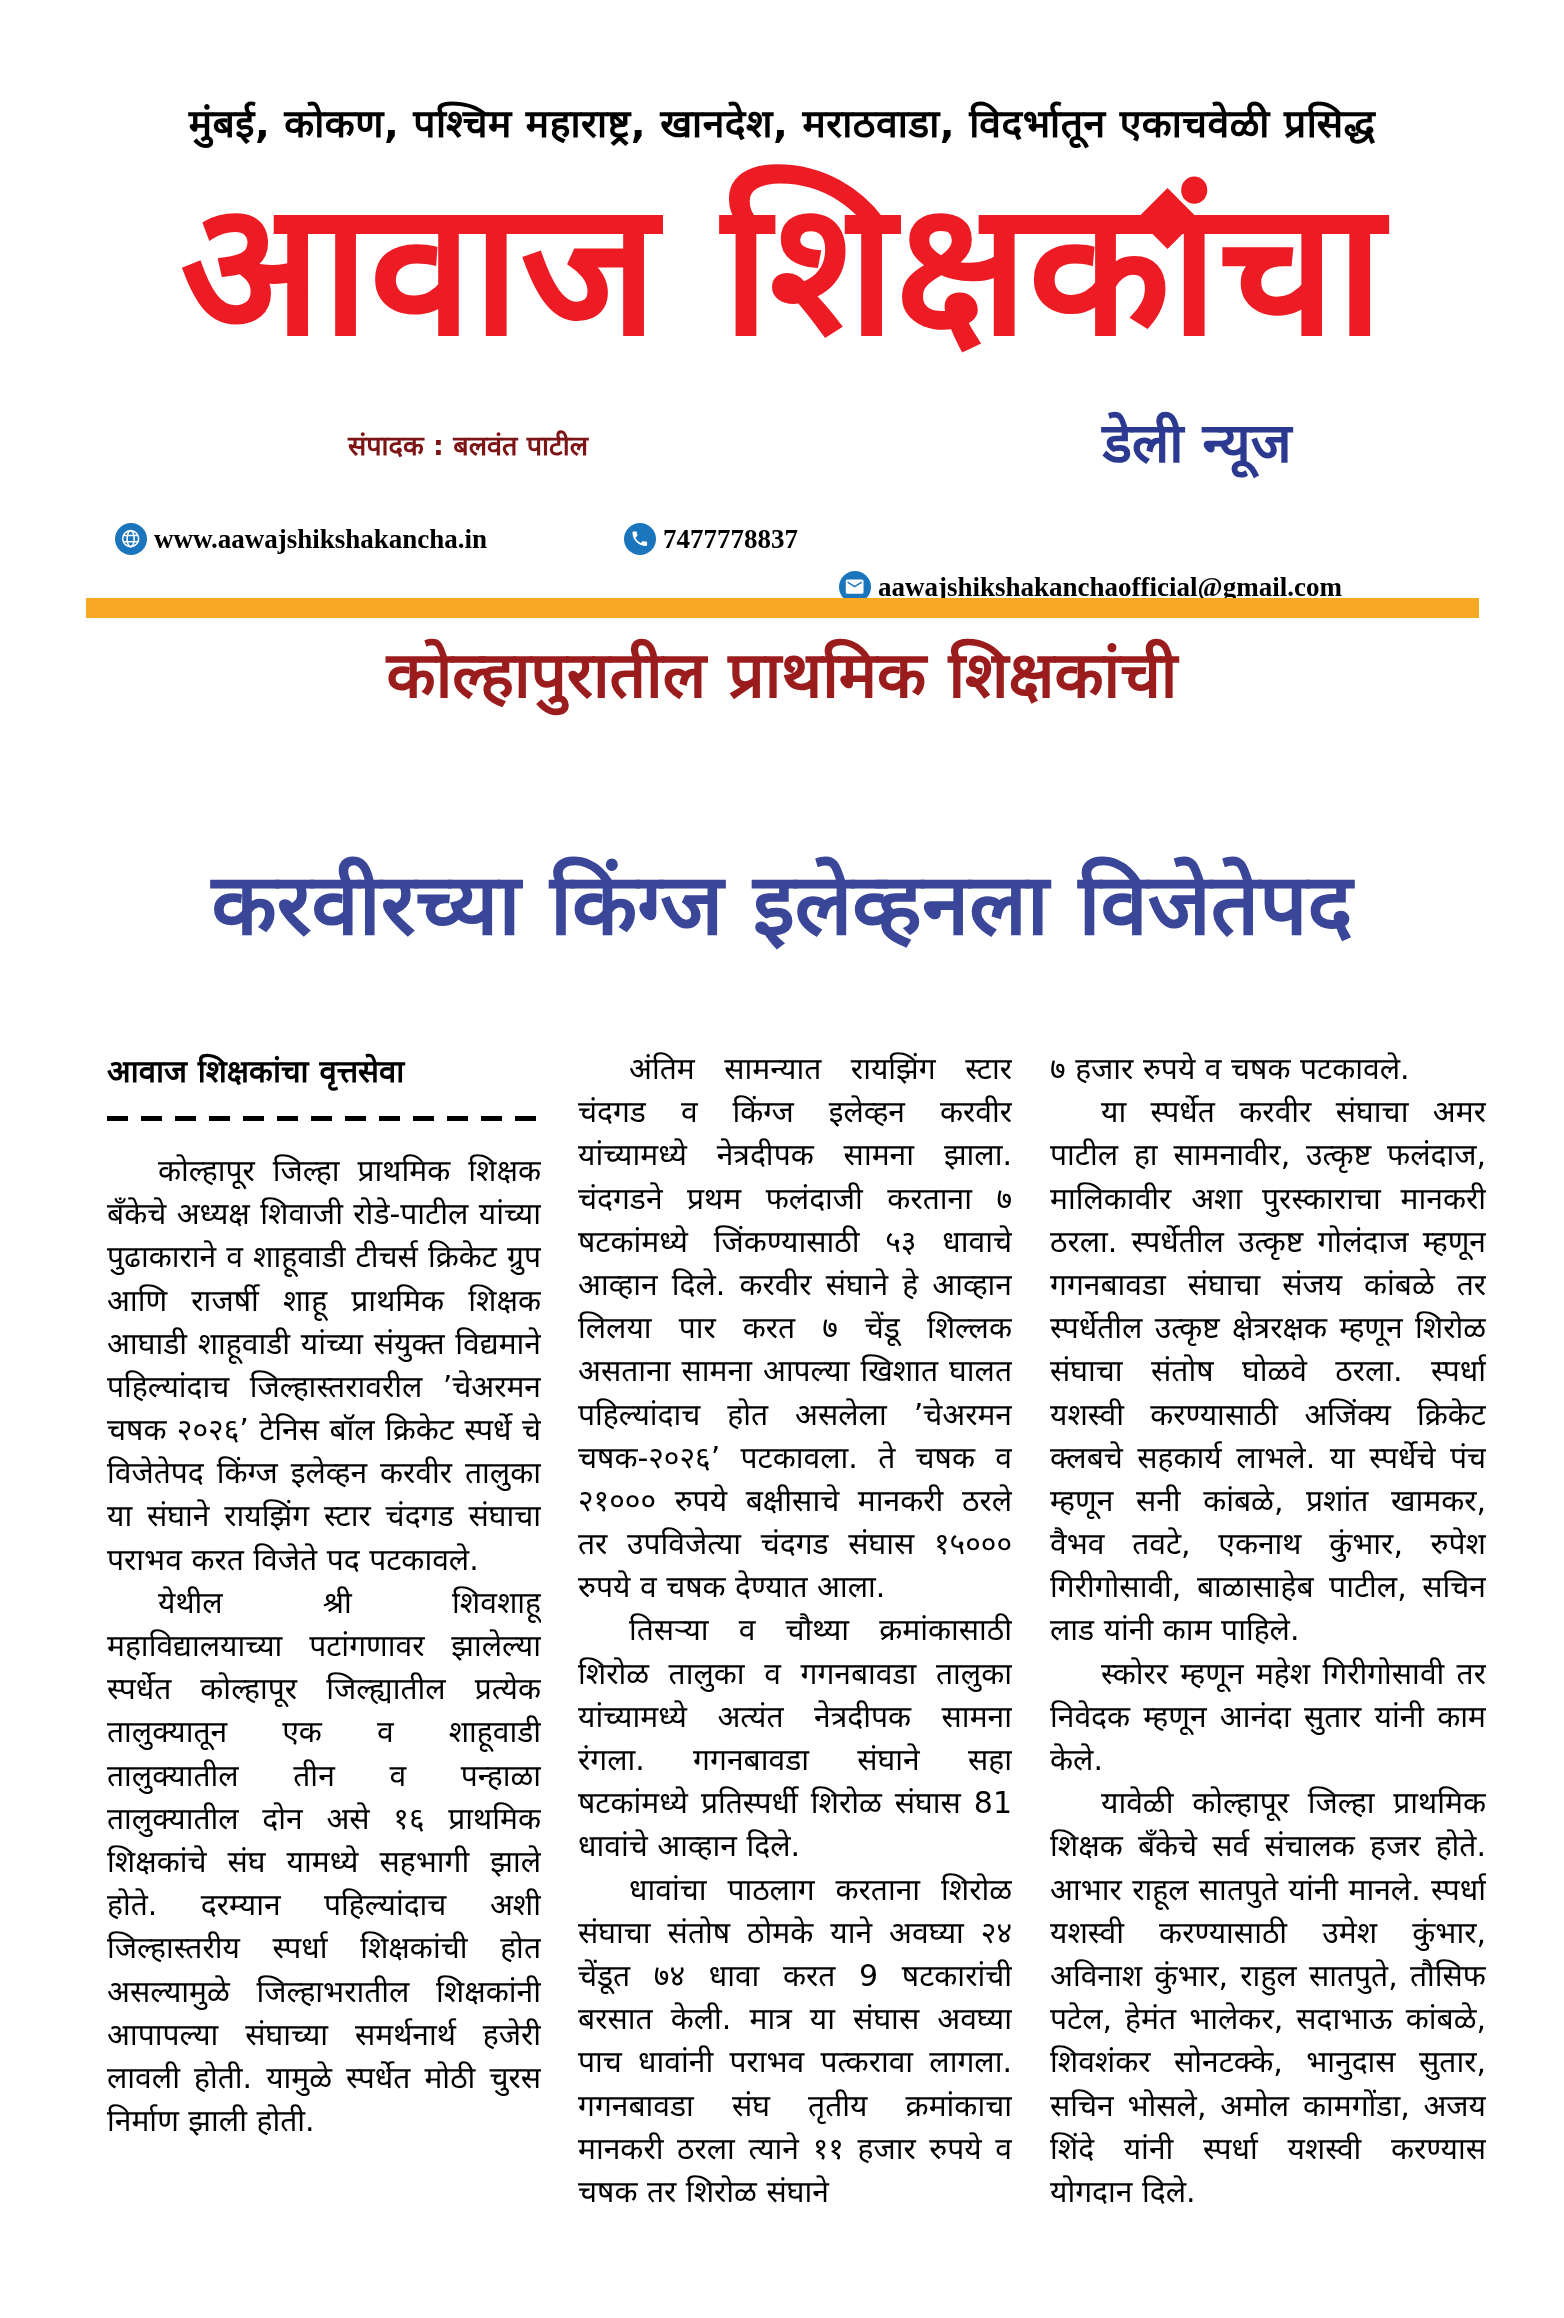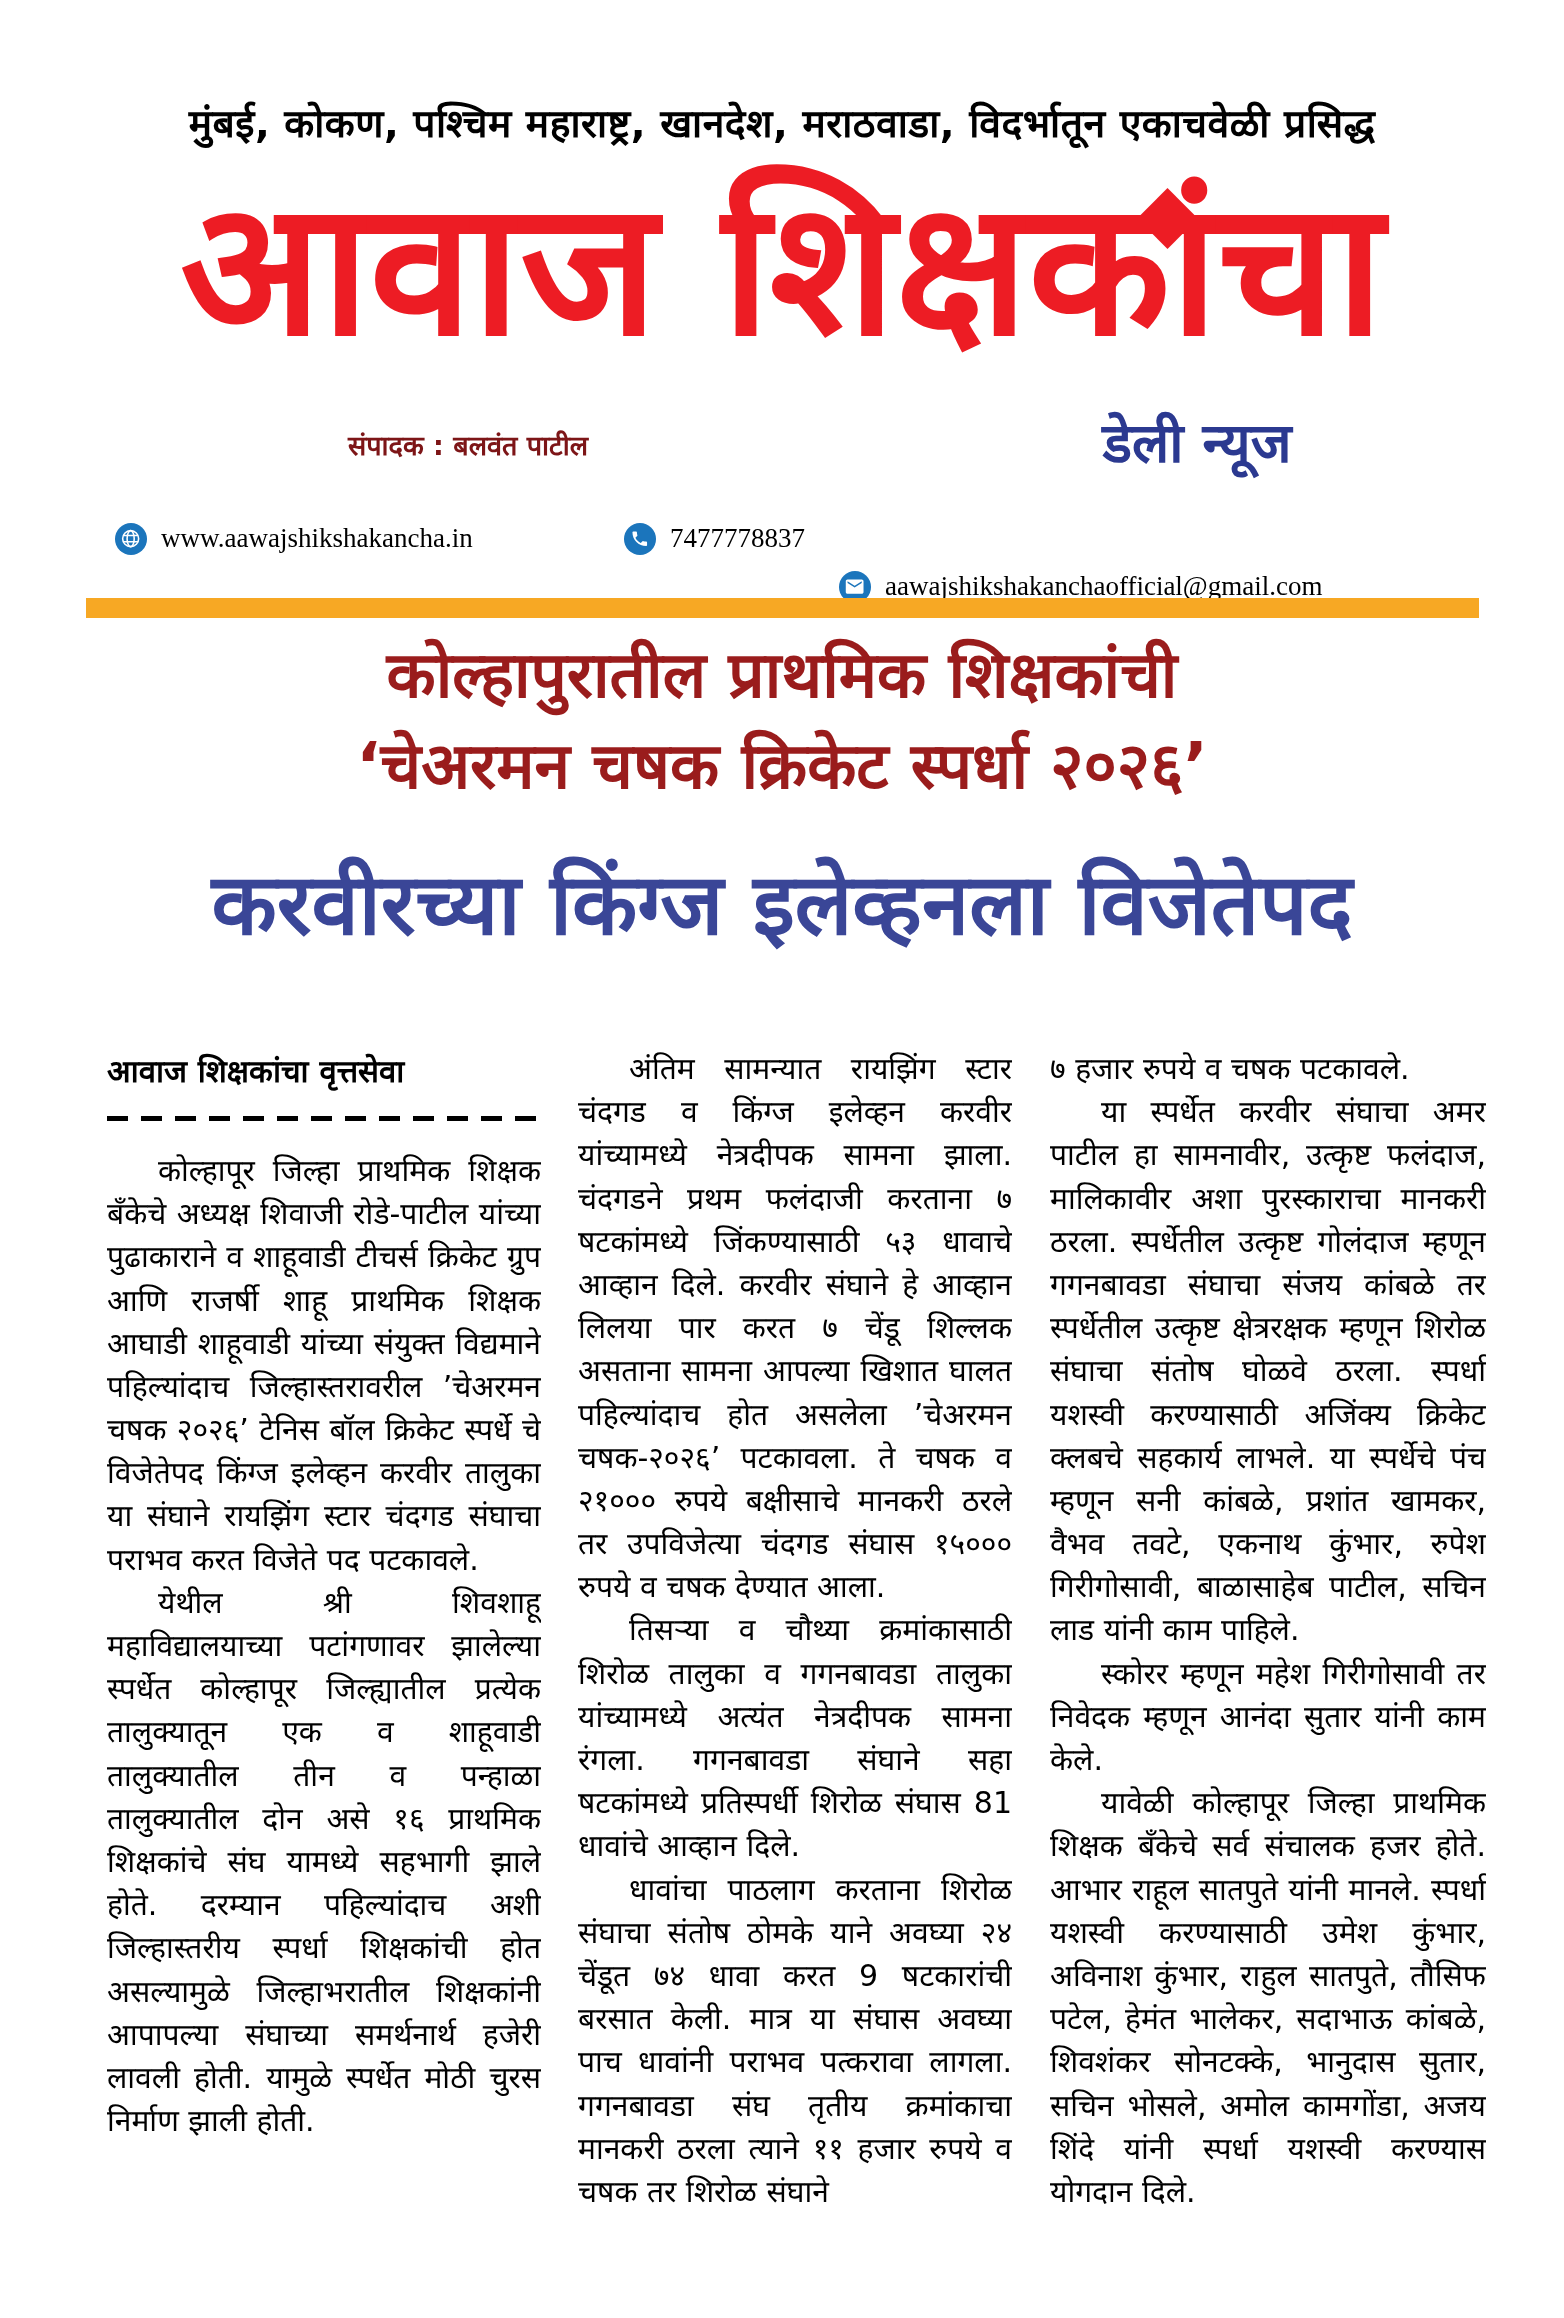--- a/index.html
+++ b/index.html
@@ -25,22 +25,22 @@
     position:absolute;top:426px;left:236px;width:464px;text-align:center;
     font-size:27px;font-weight:700;color:var(--editor-maroon,#7d1517);
   }
   .daily-news{
     position:absolute;top:403px;left:1053px;width:288px;text-align:center;
     font-size:55px;font-weight:700;color:var(--dailynews-blue,#2b3990);
   }
   
   .contact-bar{position:absolute;top:523px;left:0;width:100%;height:51px;}
   .contact-item{
-    position:absolute;display:flex;gap:14px;
-    font-family:"Liberation Serif",serif;font-size:27px;font-weight:400;
+    position:absolute;display:flex;align-items:center;gap:7px;
+    font-family:"Liberation Serif",serif;font-size:27px;font-weight:700;
   }
   .contact-website{left:115px;}
   .contact-phone{left:624px;}
   .contact-email{left:839px;margin-top:48px;}
   .contact-icon{
     width:32px;height:32px;border-radius:50%;background:var(--contact-blue,#1b75bc);
     display:flex;align-items:center;justify-content:center;flex:0 0 auto;
   }
   .orange-bar{
     position:absolute;top:598px;left:86px;width:1393px;height:20.4px;
@@ -108,21 +108,20 @@
         </svg>
     </span>
     <span>aawajshikshakanchaofficial@gmail.com</span>
   </div>
 </div>
 
 <div class="orange-bar"></div>
 
 <div class="headline">
   <div>कोल्हापुरातील प्राथमिक शिक्षकांची</div>
-  <div>‘चेअरमन चषक क्रिकेट स्पर्धा २०२६’</div>
 </div>
 <div class="subheadline">करवीरच्या किंग्ज इलेव्हनला विजेतेपद</div>
 
 <div class="col col-1">
   <div class="byline">
     <div>आवाज शिक्षकांचा वृत्तसेवा</div>
   </div>
   <div class="dashed-divider"></div>
   <p>कोल्हापूर जिल्हा प्राथमिक शिक्षक बँकेचे अध्यक्ष शिवाजी रोडे-पाटील यांच्या पुढाकाराने व शाहूवाडी टीचर्स क्रिकेट ग्रुप आणि राजर्षी शाहू प्राथमिक शिक्षक आघाडी शाहूवाडी यांच्या संयुक्त विद्यमाने पहिल्यांदाच जिल्हास्तरावरील ’चेअरमन चषक २०२६’ टेनिस बॉल क्रिकेट स्पर्धे चे विजेतेपद किंग्ज इलेव्हन करवीर तालुका या संघाने रायझिंग स्टार चंदगड संघाचा पराभव करत विजेते पद पटकावले.</p>
   <p>येथील श्री शिवशाहू महाविद्यालयाच्या पटांगणावर झालेल्या स्पर्धेत कोल्हापूर जिल्ह्यातील प्रत्येक तालुक्यातून एक व शाहूवाडी तालुक्यातील तीन व पन्हाळा तालुक्यातील दोन असे १६ प्राथमिक शिक्षकांचे संघ यामध्ये सहभागी झाले होते. दरम्यान पहिल्यांदाच अशी जिल्हास्तरीय स्पर्धा शिक्षकांची होत असल्यामुळे जिल्हाभरातील शिक्षकांनी आपापल्या संघाच्या समर्थनार्थ हजेरी लावली होती. यामुळे स्पर्धेत मोठी चुरस निर्माण झाली होती.</p>

